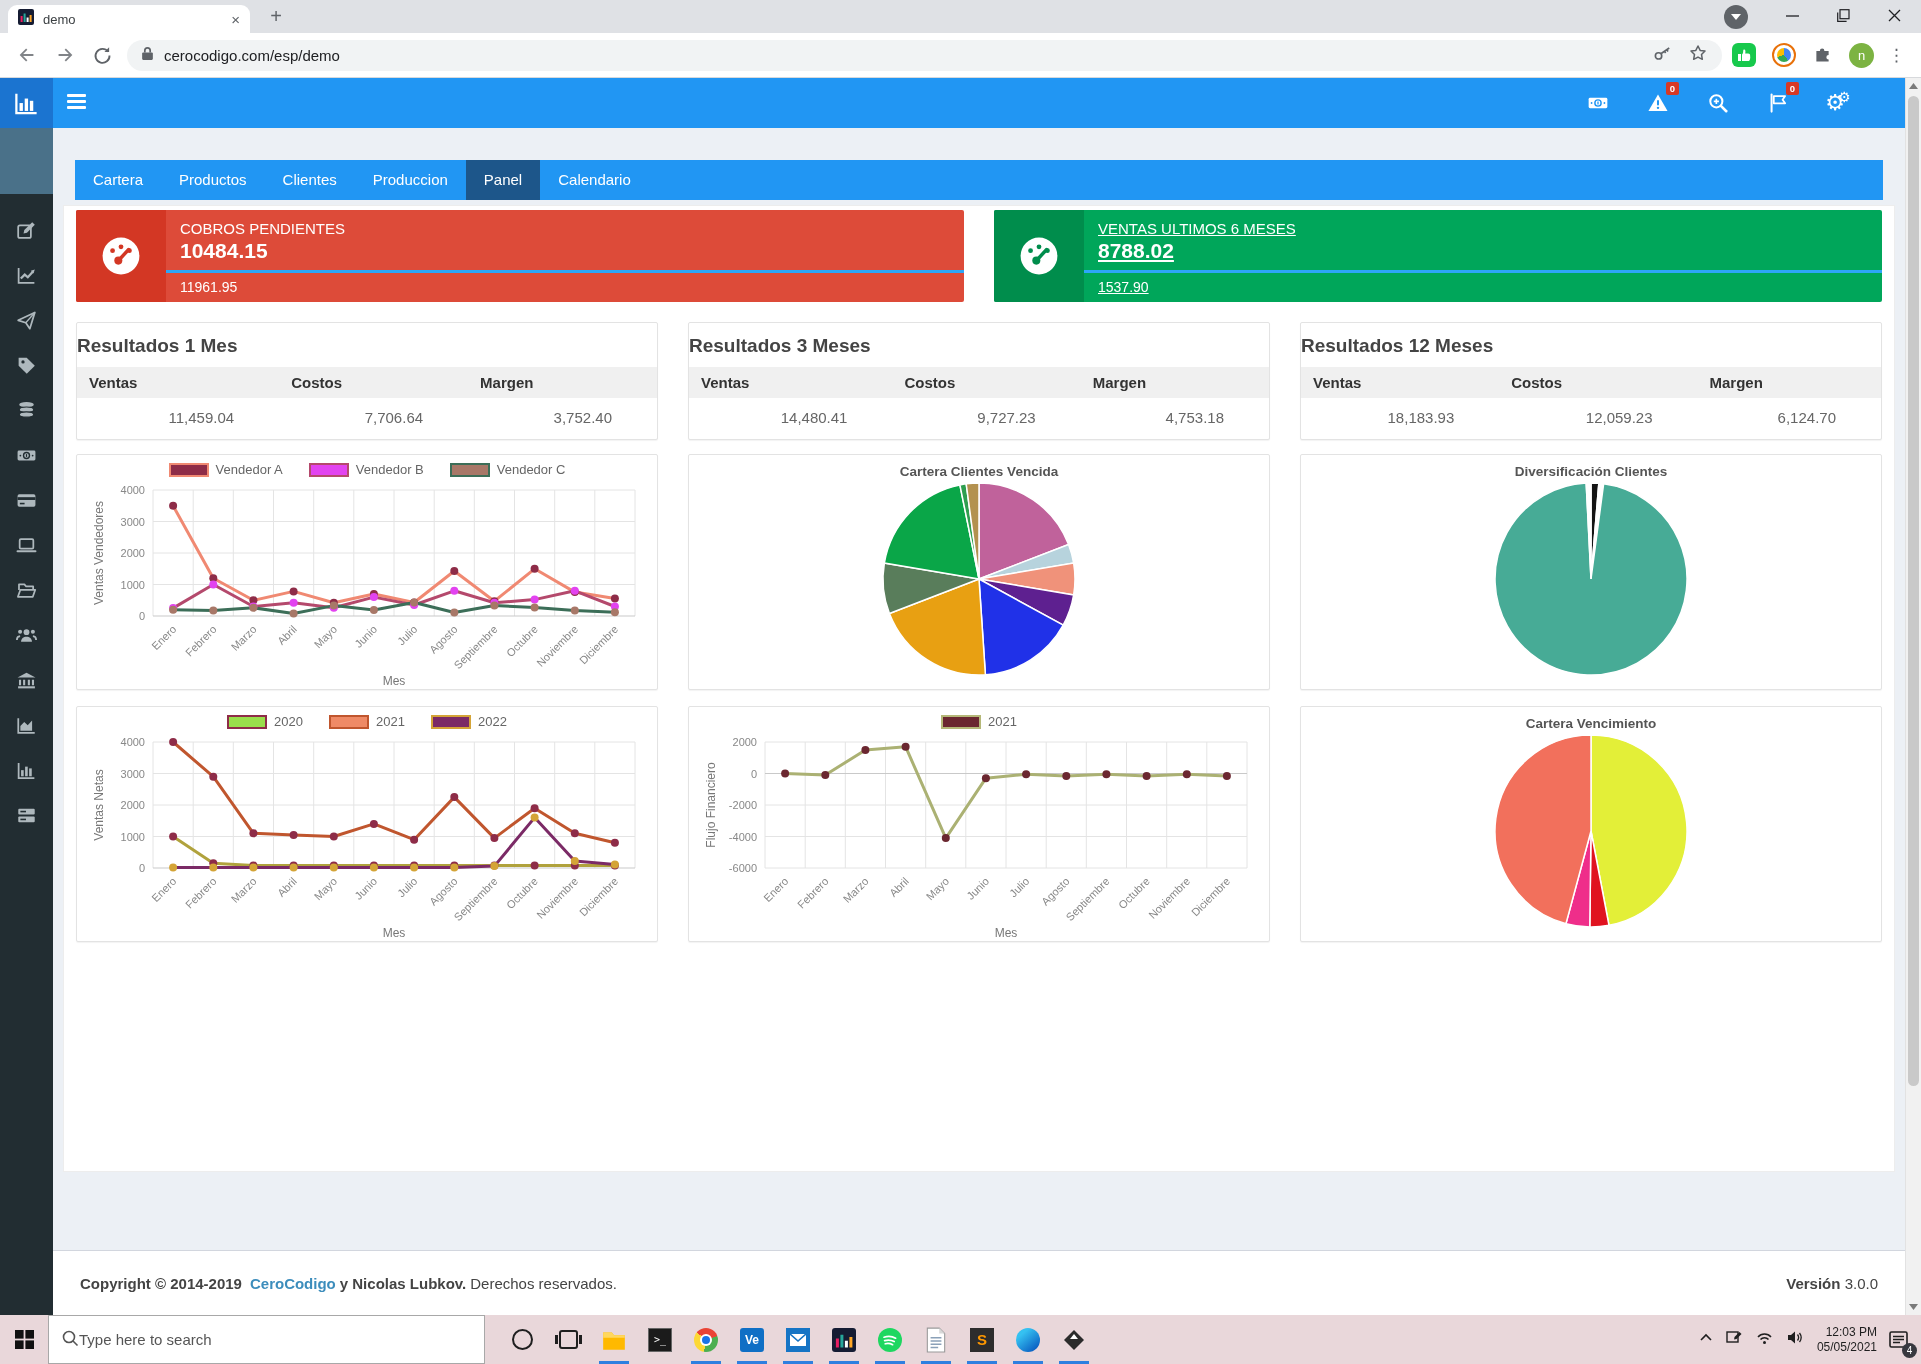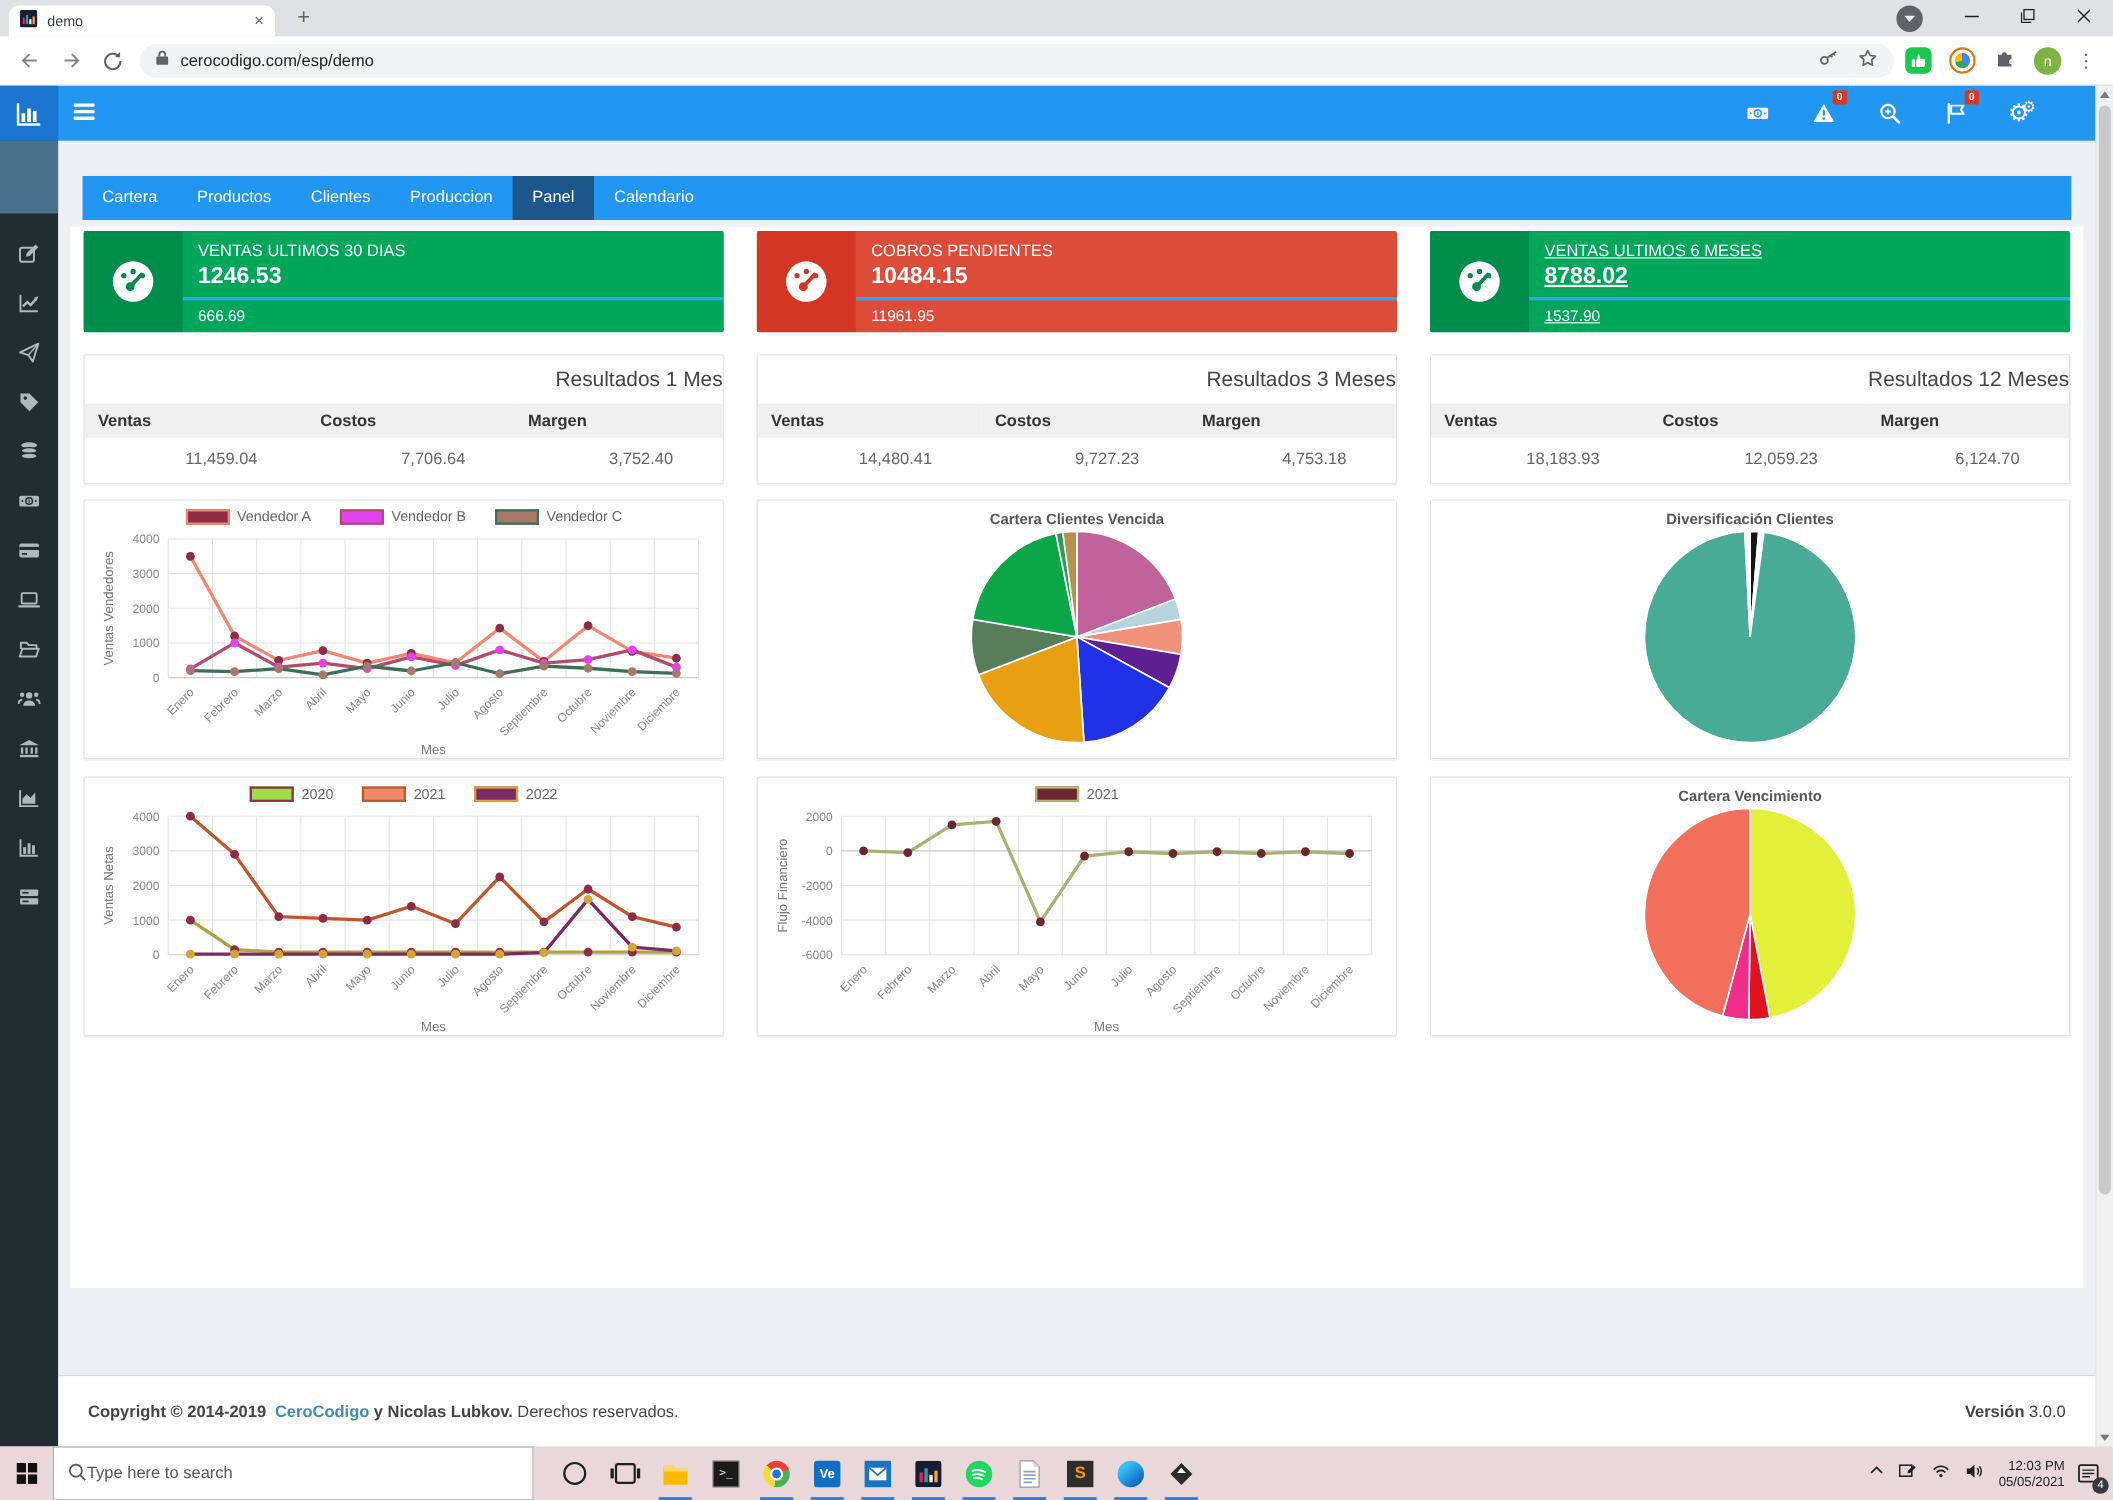--- a/index.html
+++ b/index.html
@@ -49,21 +49,21 @@
   #row-charts2{margin-top:16px}
   .ibox{display:flex;border-radius:2px;overflow:hidden;color:#fff;height:92px}
   .ibox-icon{width:90px;display:flex;align-items:center;justify-content:center}
   .ibox-body{flex:1;padding:10px 14px 0;overflow:hidden}
   .ib-title{font-size:15px}
   .ib-num{font-size:21px;font-weight:bold;margin-top:2px}
   .ib-bar{height:3px;margin:7px -14px 6px}
   .ib-desc{font-size:14px}
   .card{background:#fff;border:1px solid #e3e3e3;border-radius:2px;box-shadow:0 1px 1px rgba(0,0,0,.05)}
   .tcard{height:118px}
-  .tcard h3{margin:12px 0 10px;text-align:right;font-size:19px;font-weight:400;color:#444}
+  .tcard h3{margin:12px 0 10px;text-align:left;font-size:19px;font-weight:700;color:#444}
   .tcard table{width:100%;border-collapse:collapse}
   .tcard th{background:#f0f0f0;padding:7px 0 7px 12px;text-align:left;font-size:15px;color:#333}
   .tcard td{padding:11px 45px 0 0;text-align:right;font-size:15px;color:#666}
   .chcard{height:236px;overflow:hidden}
   .ch-legend{display:flex;justify-content:center;gap:26px;margin-top:7px;height:18px;align-items:flex-start}
   .chip{display:flex;align-items:center;gap:7px;font-size:13px;color:#666}
   .chip i{width:40px;height:14px;border:2px solid;display:block}
   .pie-title{text-align:center;font-size:13.5px;font-weight:bold;color:#555;margin-top:9px}
   svg.linechart{display:block;margin:0 auto}
   svg.pie{display:block;margin:0 auto}
@@ -336,38 +336,20 @@
       <div id="tabsbar">
           <div class="ctab">Cartera</div>
           <div class="ctab">Productos</div>
           <div class="ctab">Clientes</div>
           <div class="ctab">Produccion</div>
           <div class="ctab active">Panel</div>
           <div class="ctab">Calendario</div>
         </div>
       <div id="wrapper">
         <div class="crow" id="row-info">
-            <div class="ibox" style="background: rgb(0, 166, 90);">
-              <div class="ibox-icon" style="background: rgb(0, 141, 76);">
-                <svg viewBox="0 0 24 24" width="46" height="46">
-                  <circle cx="12" cy="12" r="9.6" fill="#ffffff"></circle>
-                  <circle cx="7.6" cy="9.2" r="1.25" fill="#008d4c"></circle>
-                  <circle cx="12" cy="7.2" r="1.25" fill="#008d4c"></circle>
-                  <circle cx="16.4" cy="9.2" r="1.25" fill="#008d4c"></circle>
-                  <path d="M10.8 14.2 L16 8.6" stroke="#008d4c" stroke-width="1.8" stroke-linecap="round"></path>
-                  <circle cx="10.6" cy="14.4" r="2.1" fill="#008d4c"></circle>
-                </svg>
-              </div>
-              <div class="ibox-body">
-                <div class="ib-title">VENTAS ULTIMOS 30 DIAS</div>
-                <div class="ib-num">1246.53</div>
-                <div class="ib-bar" style="background: rgb(45, 166, 248);"></div>
-                <div class="ib-desc">666.69</div>
-              </div>
-            </div>
             <div class="ibox" style="background: rgb(221, 75, 57);">
               <div class="ibox-icon" style="background: rgb(211, 55, 36);">
                 <svg viewBox="0 0 24 24" width="46" height="46">
                   <circle cx="12" cy="12" r="9.6" fill="#ffffff"></circle>
                   <circle cx="7.6" cy="9.2" r="1.25" fill="#d33724"></circle>
                   <circle cx="12" cy="7.2" r="1.25" fill="#d33724"></circle>
                   <circle cx="16.4" cy="9.2" r="1.25" fill="#d33724"></circle>
                   <path d="M10.8 14.2 L16 8.6" stroke="#d33724" stroke-width="1.8" stroke-linecap="round"></path>
                   <circle cx="10.6" cy="14.4" r="2.1" fill="#d33724"></circle>
                 </svg>

